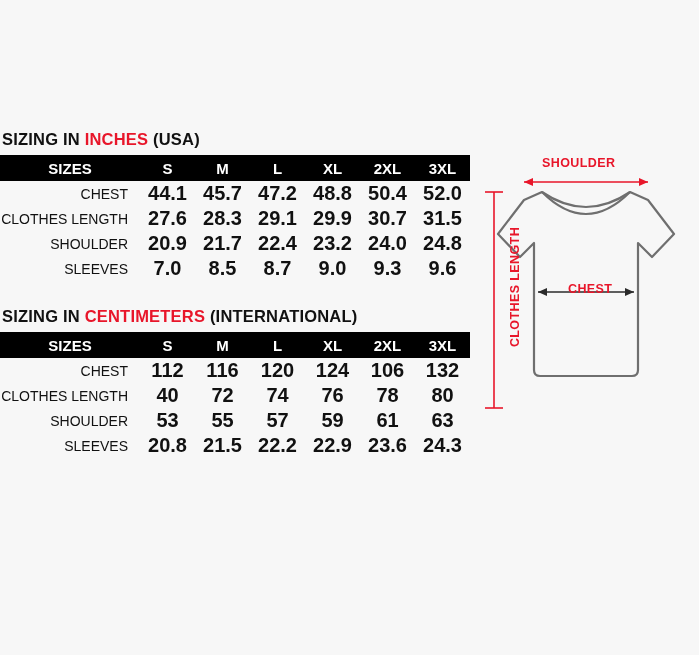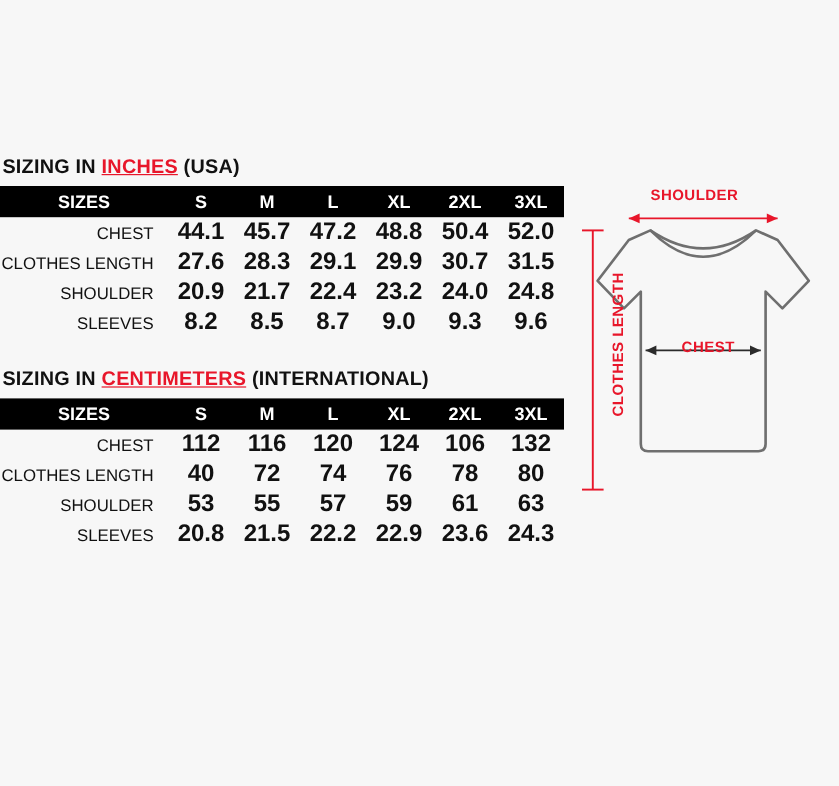--- a/index.html
+++ b/index.html
@@ -30,21 +30,20 @@
 
   .section-title {
     font-size: 16.5px;
     font-weight: bold;
     letter-spacing: 0.2px;
     margin: 0 0 6px 2px;
     white-space: nowrap;
   }
   .section-title .accent {
     color: #e8162a;
-    text-decoration: underline;
   }
 
   table.size-table {
     border-collapse: collapse;
     width: 470px;
     table-layout: fixed;
   }
   table.size-table th,
   table.size-table td {
     padding: 0;
@@ -174,21 +173,21 @@
             <td class="row-label">SHOULDER</td>
             <td class="val">20.9</td>
             <td class="val">21.7</td>
             <td class="val">22.4</td>
             <td class="val">23.2</td>
             <td class="val">24.0</td>
             <td class="val">24.8</td>
           </tr>
           <tr>
             <td class="row-label">SLEEVES</td>
-            <td class="val">8.2</td>
+            <td class="val">7.0</td>
             <td class="val">8.5</td>
             <td class="val">8.7</td>
             <td class="val">9.0</td>
             <td class="val">9.3</td>
             <td class="val">9.6</td>
           </tr>
         </tbody>
       </table>
     </div>
 

